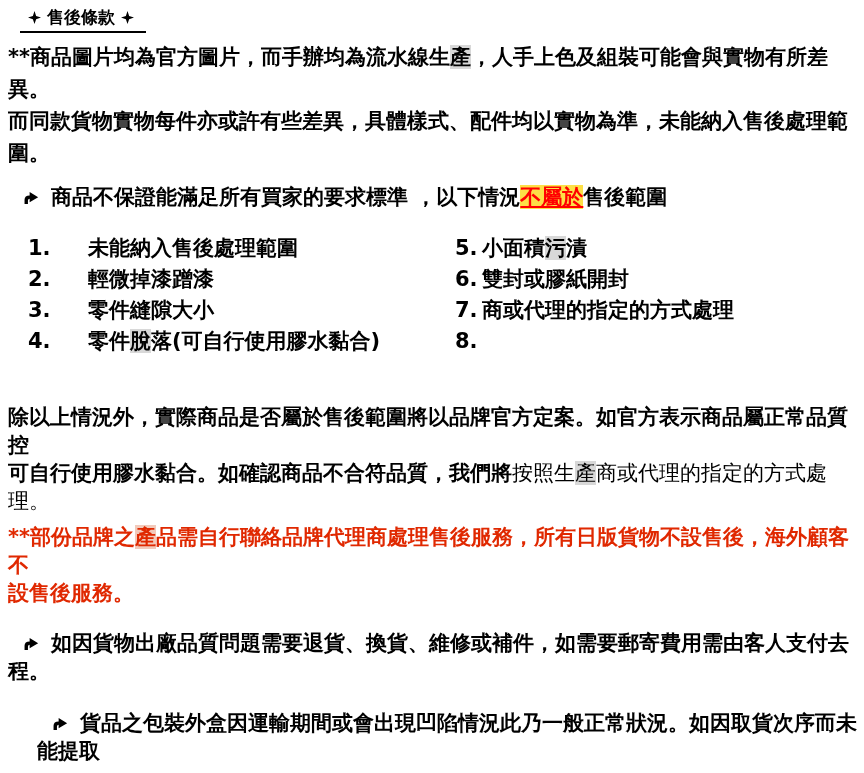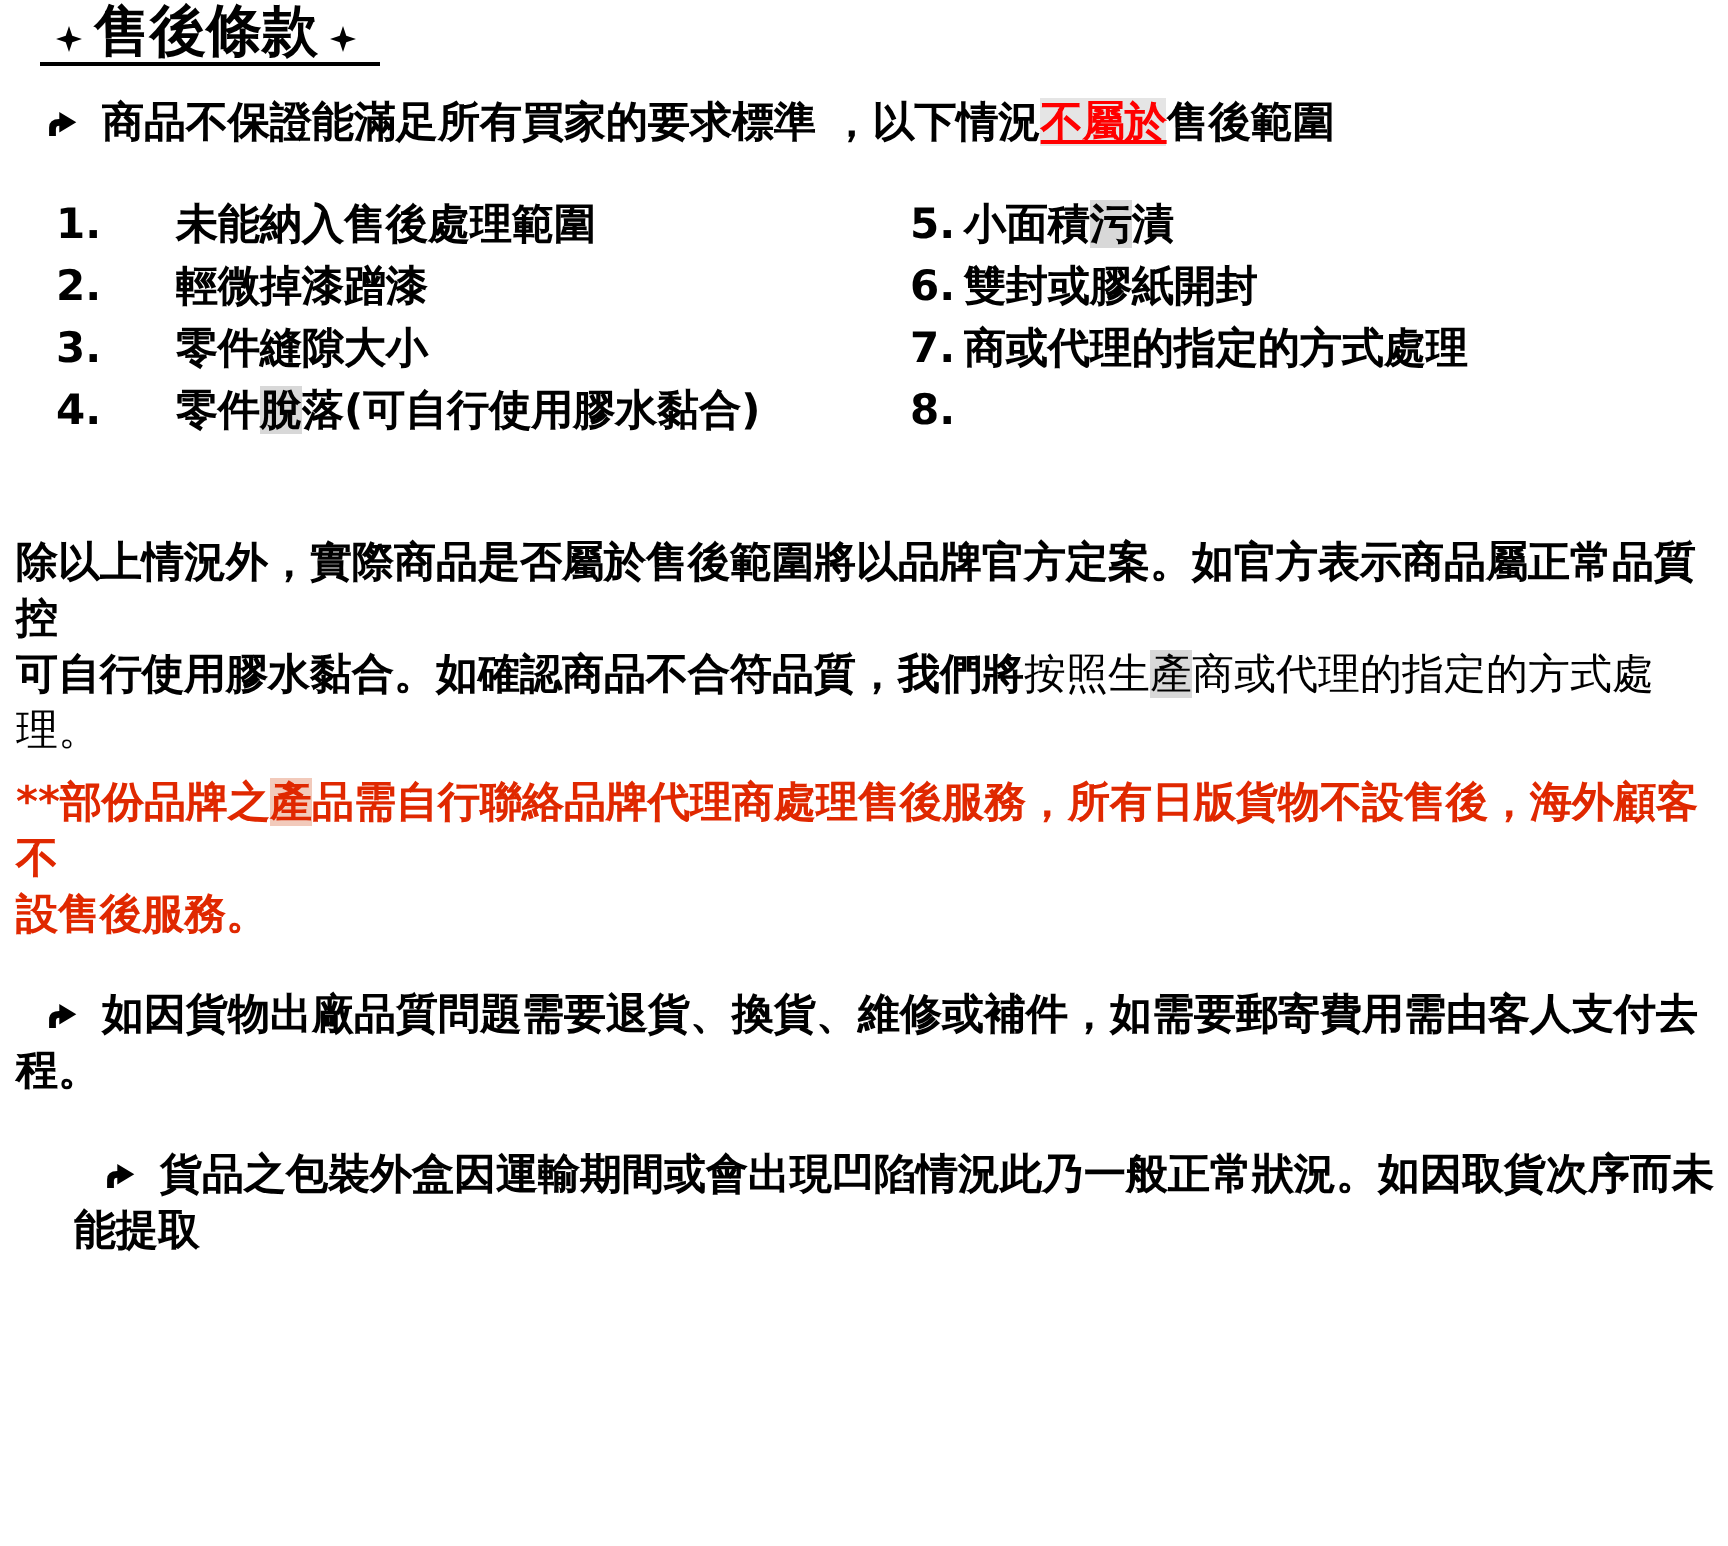--- a/index.html
+++ b/index.html
@@ -2,22 +2,22 @@
 <html><head>
 <meta charset="utf-8">
 <style>
   html,body{margin:0;padding:0;background:#fff;}
   body{width:864px;height:773px;overflow:hidden;
        font-family:"DejaVu Sans","Liberation Sans",sans-serif;
        color:#000;font-size:21px;}
   .doc{padding:4px 4px 0 8px;}
 
   
-  .title{display:inline-block;margin-left:12px;font-size:28px;font-weight:bold;
-         border-bottom:2px solid #000;padding:0 6px 1px 2px;line-height:26px;font-family:Liberation Serif, serif;}
+  .title{display:inline-block;margin-left:12px;font-size:17px;font-weight:bold;
+         border-bottom:2px solid #000;padding:0 6px 1px 2px;line-height:26px;}
   .title .star-svg{vertical-align:-1px;margin:0 6px;}
 
   
   .para{line-height:32px;margin:8px 0 0 0;}
   .para2{line-height:28px;}
   .arrow-para{line-height:28px;margin:22px 0 0 0;}
   .arrow-svg{vertical-align:-1px;margin:0 12px 0 14px;}
 
   
   .excl-list{margin-top:22px;}
@@ -27,40 +27,41 @@
   .cell-r{display:flex;}
   .num-r{flex:0 0 27px;font-weight:bold;}
 
   
   .seg-b{font-weight:bold;}
   .seg-plain{font-weight:normal;}
   .seg-shade{font-weight:bold;background:#d8d8d8;}
   .seg-plainshade{font-weight:normal;background:#d8d8d8;}
   .seg-red{font-weight:bold;color:#e02800;}
   .seg-redshade{font-weight:bold;color:#e02800;background:#f2cabb;}
-  .seg-hl{font-weight:bold;color:#ff0000;background:#e5e5e5;text-decoration:underline;}
+  .seg-hl{font-weight:bold;color:#ff0000;background:#fde047;text-decoration:underline;}
 
   .mt-p2{margin-top:46px;}
   .mt-p3{}
   .mt-a2{margin-top:22px;}
   .mt-a3{margin-top:24px;margin-left:29px;}
 </style>
 </head>
 <body>
 
 <div class="doc">
 
   <div class="title">
     <svg class="star-svg" width="13" height="13" viewBox="0 0 16 16">
         <path d="M8 0 L10 6 L16 8 L10 10 L8 16 L6 10 L0 8 L6 6 Z" fill="#000"></path>
       </svg><span>售後條款</span><svg class="star-svg" width="13" height="13" viewBox="0 0 16 16">
         <path d="M8 0 L10 6 L16 8 L10 10 L8 16 L6 10 L0 8 L6 6 Z" fill="#000"></path>
       </svg>
   </div>
 
+  <div class="para"><span class="seg-b">**商品圖片均為官方圖片，而手辦均為流水線生</span><span class="seg-shade">產</span><span class="seg-b">，人手上色及組裝可能會與實物有所差異。</span><br><span class="seg-b">而同款貨物實物每件亦或許有些差異，具體樣式、配件均以實物為準，未能納入售後處理範圍。</span></div>
 
   <div class="arrow-para" style="margin-top:14px">
     <svg class="arrow-svg" width="17" height="14" viewBox="0 0 20 16">
         <path d="M3 15 V10 Q3 5 9 5 V1 L19 7 L9 13 V9 Q7 9 7 11 V15 Z" fill="#000"></path>
       </svg><span><span class="seg-b">商品不保證能滿足所有買家的要求標準 ，以下情況</span><span class="seg-hl">不屬於</span><span class="seg-b">售後範圍</span></span>
   </div>
 
   <div class="excl-list">
     <div class="list-row">
       <div class="cell-l">

